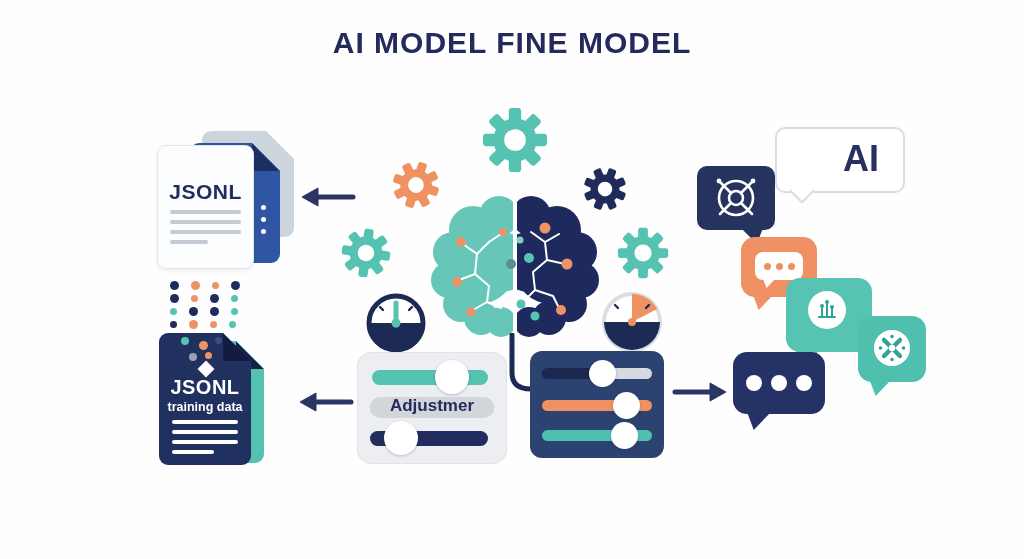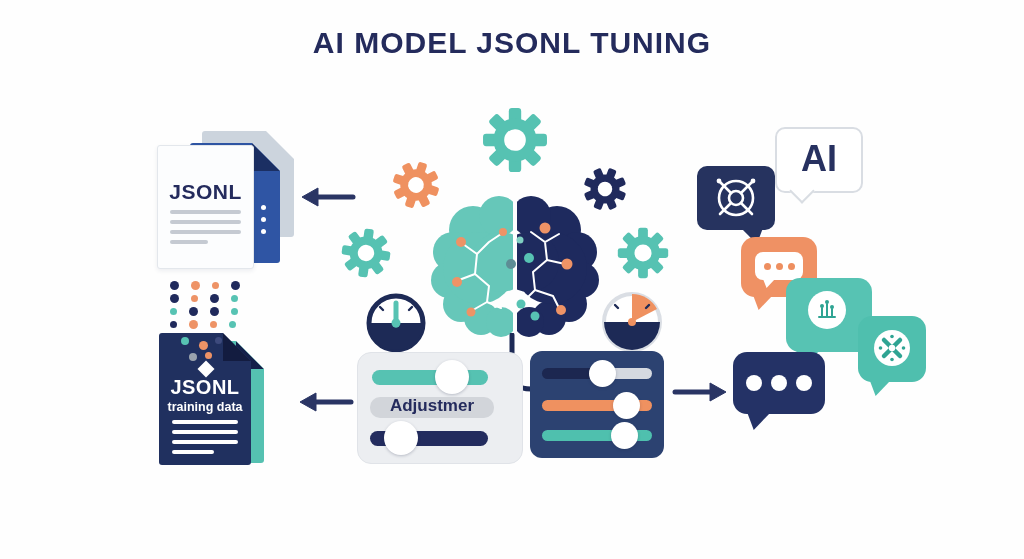--- a/index.html
+++ b/index.html
@@ -3,21 +3,21 @@
 <meta charset="utf-8">
 <style>
   html,body{margin:0;padding:0;background:#fff;}
   #canvas{position:relative;width:1024px;height:559px;background:#fefefe;overflow:hidden;
           font-family:"Liberation Sans",sans-serif;}
   .abs{position:absolute;}
   
   .title{left:0;top:26px;width:1024px;text-align:center;font-size:30px;font-weight:800;
          color:#242b5c;letter-spacing:1px;}
   
-  .doc{border-radius:3px;}
+  .doc{border-radius:9px;}
   .fold-cut{clip-path:polygon(0 0,calc(100% - 28px) 0,100% 28px,100% 100%,0 100%);}
   .flap{position:absolute;right:0;top:0;width:28px;height:28px;
         clip-path:polygon(0 0,100% 100%,0 100%);}
   .doc-gray{left:202px;top:131px;width:92px;height:106px;background:#ccd4dd;}
   .doc-blue{left:190px;top:143px;width:90px;height:120px;background:#2f55a4;}
   .flap-blue{background:#1b2f63;}
   .doc-white{left:157px;top:145px;width:95px;height:122px;background:#fcfdfe;
              border:1px solid #e3e7ec;box-shadow:0 2px 4px rgba(40,50,90,.08);}
   .doc-white .doc-title{margin-top:34px;text-align:center;font-size:21px;font-weight:800;
              color:#242b5d;letter-spacing:.5px;}
@@ -39,38 +39,38 @@
   .dots-grid{left:170px;top:281px;}
   .dotrow{display:flex;gap:12px;margin-bottom:4px;}
   .dot{width:9px;height:9px;border-radius:50%;}
   .dot.sm{width:7px;height:7px;margin-top:1px;}
   .d-navy{background:#202a5c}.d-orange{background:#ee9366}.d-teal{background:#57c3b3}.d-gray{background:#9aa3ad}
   .cdot{position:absolute;border-radius:50%;}
   
   .arrow{fill:#2a3564;stroke:#2a3564;}
   
   .panel-light{left:357px;top:352px;width:148px;height:110px;background:#eceef1;
-               border:1px solid #e0e3e8;border-radius:14px;padding-left:16px;}
+               border:1px solid #e0e3e8;border-radius:14px;}
   .track{position:absolute;border-radius:8px;}
   .knob{position:absolute;background:#fff;border-radius:50%;box-shadow:0 1px 3px rgba(30,40,70,.25);}
   .pill{position:absolute;left:12px;top:44px;width:124px;height:21px;border-radius:10px;background:#d2d5da;}
   .adjust-label{position:absolute;left:0;top:43px;width:148px;text-align:center;
                 font-size:17px;font-weight:700;color:#242b5d;}
   .panel-dark{left:530px;top:351px;width:134px;height:107px;background:#2c4271;border-radius:12px;}
   
   .caption{color:#383f63;font-weight:600;}
   .png-caption{left:432px;top:478px;width:160px;text-align:center;font-size:18px;}
   .custom-caption{left:700px;top:438px;width:220px;text-align:center;font-size:21px;
                   font-weight:700;color:#2b3156;letter-spacing:.5px;}
   
   .bubble{position:absolute;border-radius:14px;}
   .tail{position:absolute;}
   .tail-solid{clip-path:polygon(0 0,100% 0,28% 100%);}
   .tail-solid-r{clip-path:polygon(0 0,100% 0,72% 100%);}
-  .b-ai{left:775px;top:127px;width:84px;height:62px;background:#fff;border:2px solid #d9dde3;border-radius:10px;}
+  .b-ai{left:775px;top:127px;width:84px;height:62px;background:#fff;border:2px solid #d9dde3;border-radius:10px;padding-left:42px;}
   .b-ai .ai-txt{width:100%;text-align:center;font-size:36px;font-weight:800;color:#273160;line-height:60px;}
   .tail-ai{left:16px;bottom:-9px;width:16px;height:16px;background:#fff;
            border-right:2px solid #d9dde3;border-bottom:2px solid #d9dde3;transform:rotate(45deg);}
   .b-navy-top{left:697px;top:166px;width:78px;height:64px;background:#26335f;border-radius:10px;
               display:flex;align-items:center;justify-content:center;}
   .b-orange{left:741px;top:237px;width:76px;height:60px;background:#ef9164;border-radius:14px;}
   .mini-bubble{position:absolute;left:14px;top:15px;width:48px;height:28px;background:#fff;border-radius:8px;
                display:flex;align-items:center;justify-content:center;gap:5px;}
   .mini-bubble i{width:7px;height:7px;border-radius:50%;background:#ee8f60;}
   .mini-tail{position:absolute;left:22px;top:42px;width:12px;height:9px;background:#fff;
@@ -98,21 +98,21 @@
         <rect x="-6" y="-31" width="12" height="14" rx="3" transform="rotate(180)"></rect>
         <rect x="-6" y="-31" width="12" height="14" rx="3" transform="rotate(225)"></rect>
         <rect x="-6" y="-31" width="12" height="14" rx="3" transform="rotate(270)"></rect>
         <rect x="-6" y="-31" width="12" height="14" rx="3" transform="rotate(315)"></rect>
         <circle r="21"></circle>
         <circle r="10.5" fill="#ffffff"></circle>
       </symbol>
     </defs>
   </svg>
 
-  <div class="abs title">AI MODEL JSONL TUNING</div>
+  <div class="abs title">AI MODEL FINE MODEL</div>
 
   <div class="abs doc doc-gray fold-cut"></div>
   <div class="abs" style="left:218px;top:147px;width:28px;height:28px"></div>
   <div class="abs doc doc-blue fold-cut">
     <div class="flap flap-blue"></div>
     <span class="wdot" style="left:71px;top:62px"></span>
     <span class="wdot" style="left:71px;top:74px"></span>
     <span class="wdot" style="left:71px;top:86px"></span>
   </div>
   <div class="abs doc doc-white">

